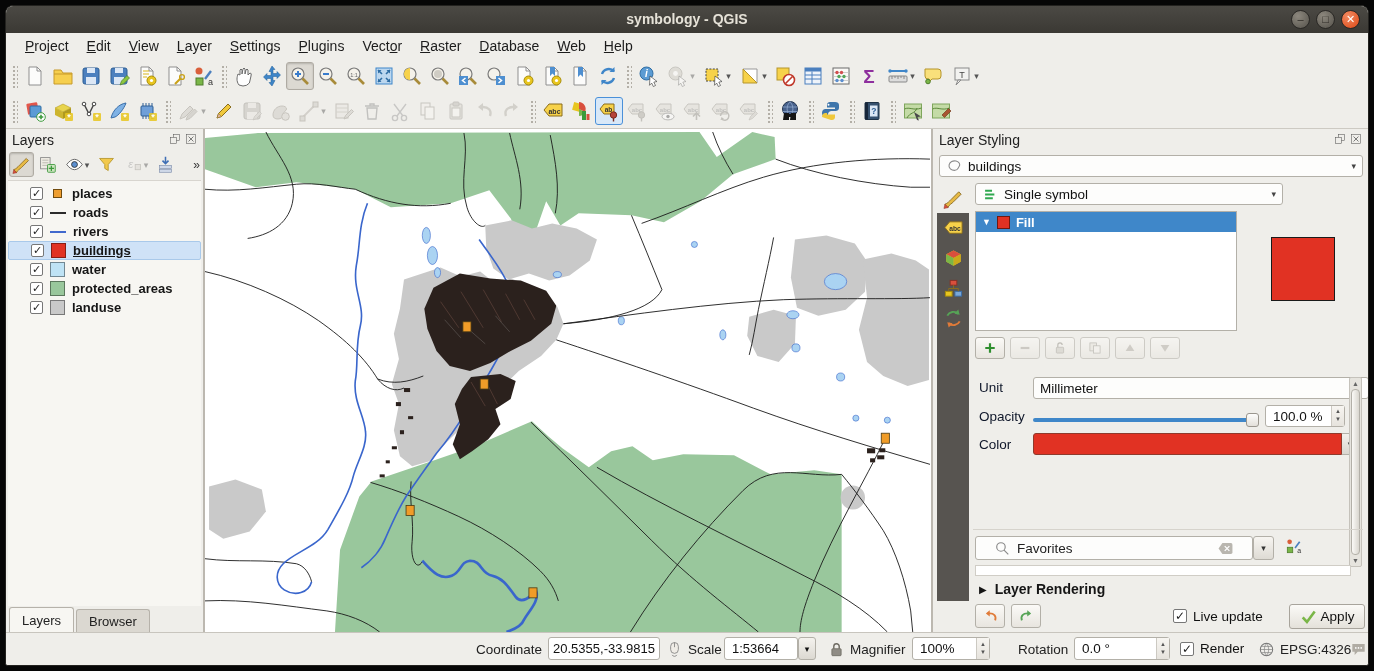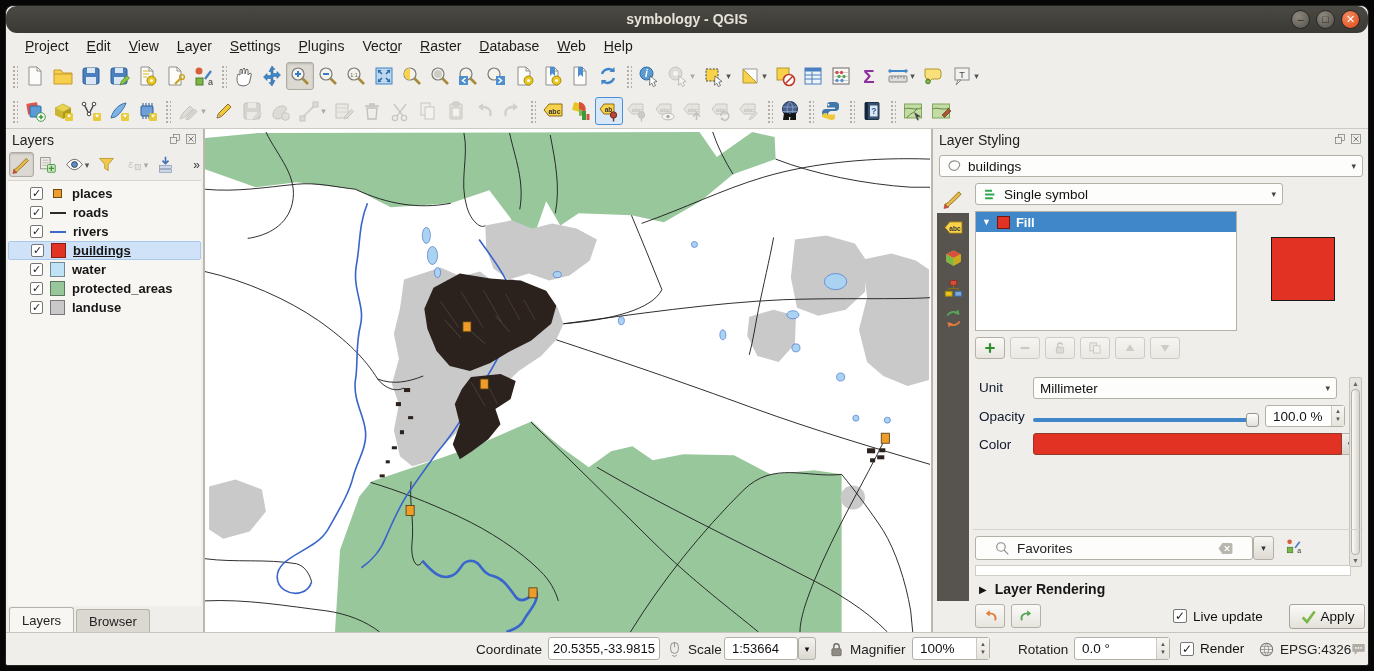--- a/index.html
+++ b/index.html
@@ -1,21 +1,21 @@
 <!DOCTYPE html>
 <html><head>
 <meta charset="utf-8">
 <style>
   html,body{margin:0;padding:0;background:#060606;width:1374px;height:671px;overflow:hidden;
     font-family:"Liberation Sans","DejaVu Sans",sans-serif;-webkit-font-smoothing:antialiased;}
   *{box-sizing:border-box;}
   .window{position:absolute;left:5px;top:5px;width:1364px;height:661px;background:#efeeea;
     border:1px solid #23221f;border-radius:8px 8px 3px 3px;overflow:hidden;}
   
-  .titlebar{height:27px;background:linear-gradient(#4b4944,#3b3934);position:relative;border-radius:11px;}
+  .titlebar{height:27px;background:linear-gradient(#4b4944,#3b3934);position:relative;}
   .titlebar .title{position:absolute;left:0;right:0;top:0;line-height:27px;text-align:center;
     color:#e6e2d8;font-weight:bold;font-size:14px;}
   .winbtns{position:absolute;right:8px;top:4px;display:flex;gap:6px;}
   .wbtn{width:19px;height:19px;border-radius:50%;display:flex;align-items:center;justify-content:center;
     font-size:11px;line-height:1;color:#2e2b26;background:radial-gradient(circle at 35% 30%,#8d887e,#55524b);
     border:1px solid #2a2825;cursor:default;}
   .wbtn.close{background:radial-gradient(circle at 35% 30%,#f28a62,#dd4814);color:#fff;font-weight:bold;}
   
   .menubar{height:25px;display:flex;align-items:center;padding-left:10px;background:#efeeea;font-size:14px;color:#1c1c1c;}
   .mitem{padding:3px 9px;cursor:default;}
@@ -939,21 +939,21 @@
             </svg>
           </span>
           <span class="sbtn dis">
             <svg viewBox="0 0 22 22" aria-hidden="true">
               <path d="M5 7h12l-6 9z" fill="#b6b2aa"></path>
             </svg>
           </span>
         </div>
 
       <span class="prow-label abs" style="left:46px;top:251px;">Unit</span>
-      <div class="combo abs" style="left:100px;top:248px;width:304px;">
+      <div class="combo abs" style="left:100px;top:248px;width:336px;">
         <span>Millimeter</span>
         <span class="dd">▾</span>
       </div>
 
       <span class="prow-label abs" style="left:46px;top:280px;">Opacity</span>
       <div class="slider">
         <div class="track"></div>
         <div class="handle"></div>
       </div>
       <div class="spin abs" style="left:332px;top:276px;width:80px;">

